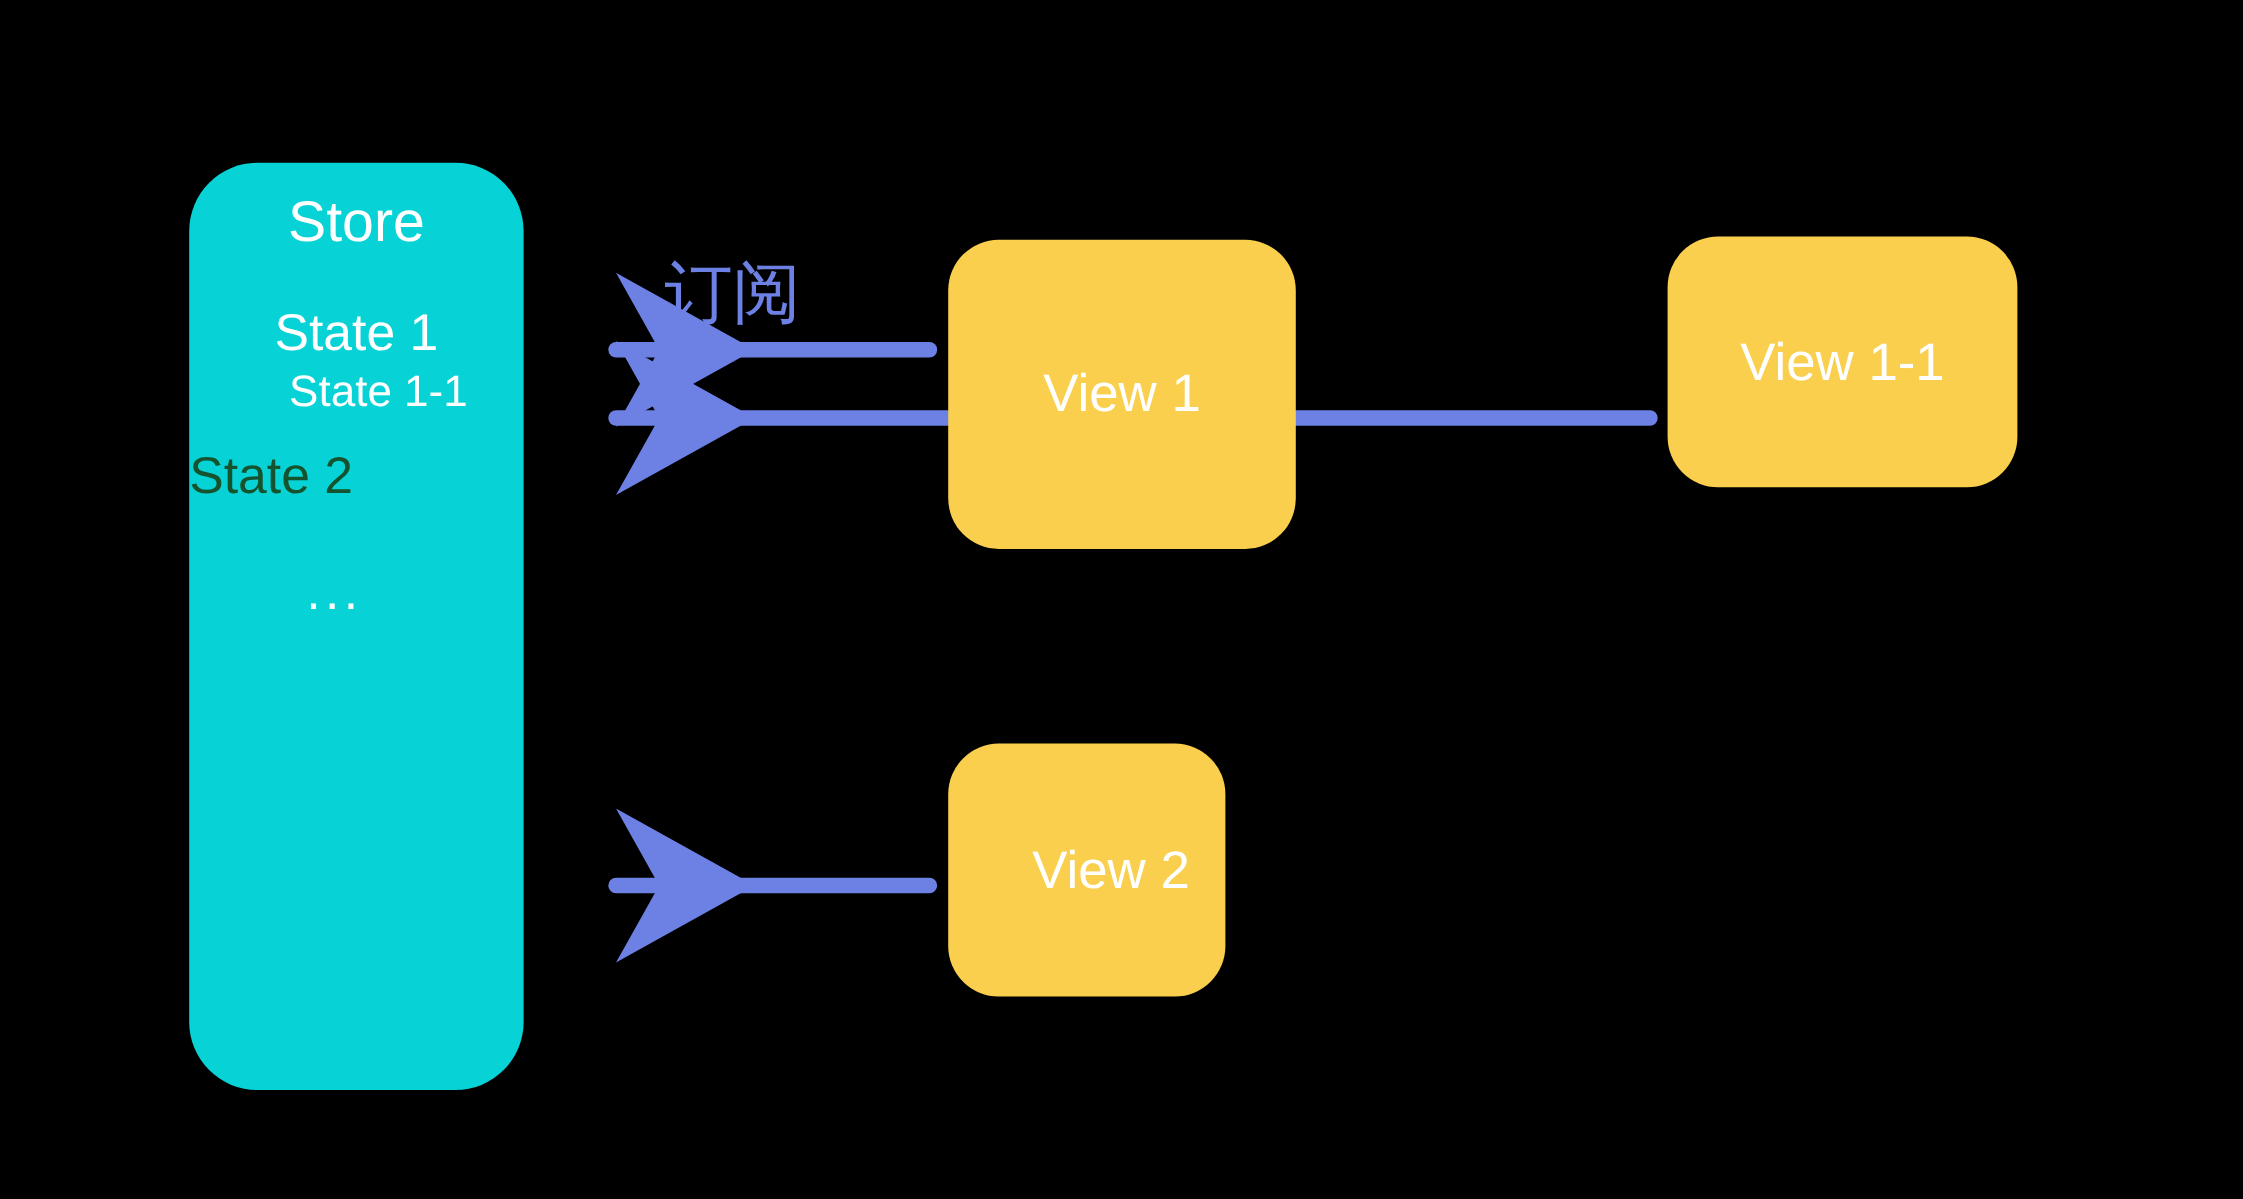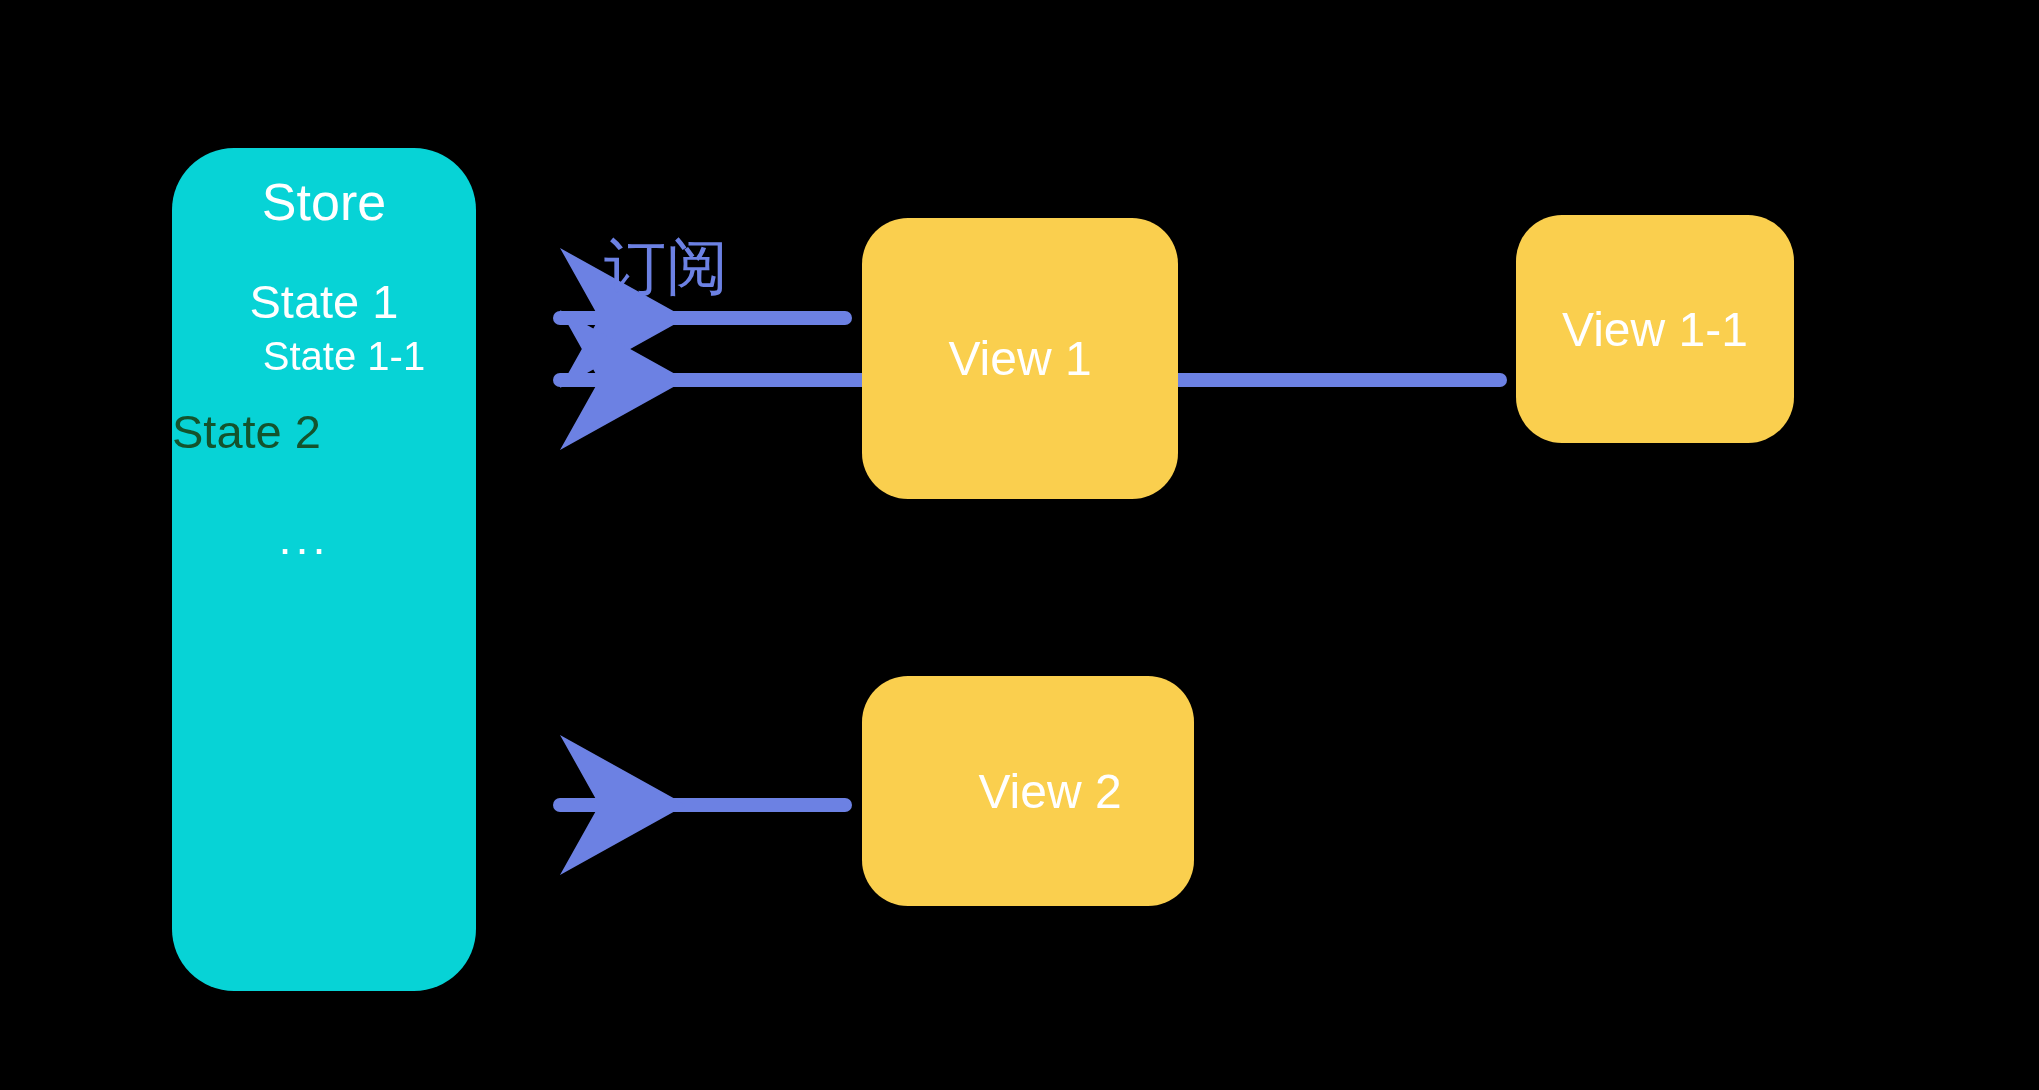--- a/index.html
+++ b/index.html
@@ -102,27 +102,27 @@
   }
   #view1-box {
     left: 862px;
     top: 218px;
     width: 316px;
     height: 281px;
   }
   #view11-box {
     left: 1516px;
     top: 215px;
-    width: 278px;
+    width: 318px;
     height: 228px;
   }
   #view2-box {
     left: 862px;
     top: 676px;
-    width: 332px;
+    width: 252px;
     height: 230px;
     padding-left: 44px;
   }
   
   #edges {
     position: absolute;
     left: 0;
     top: 0;
     width: 2039px;
     height: 1090px;

